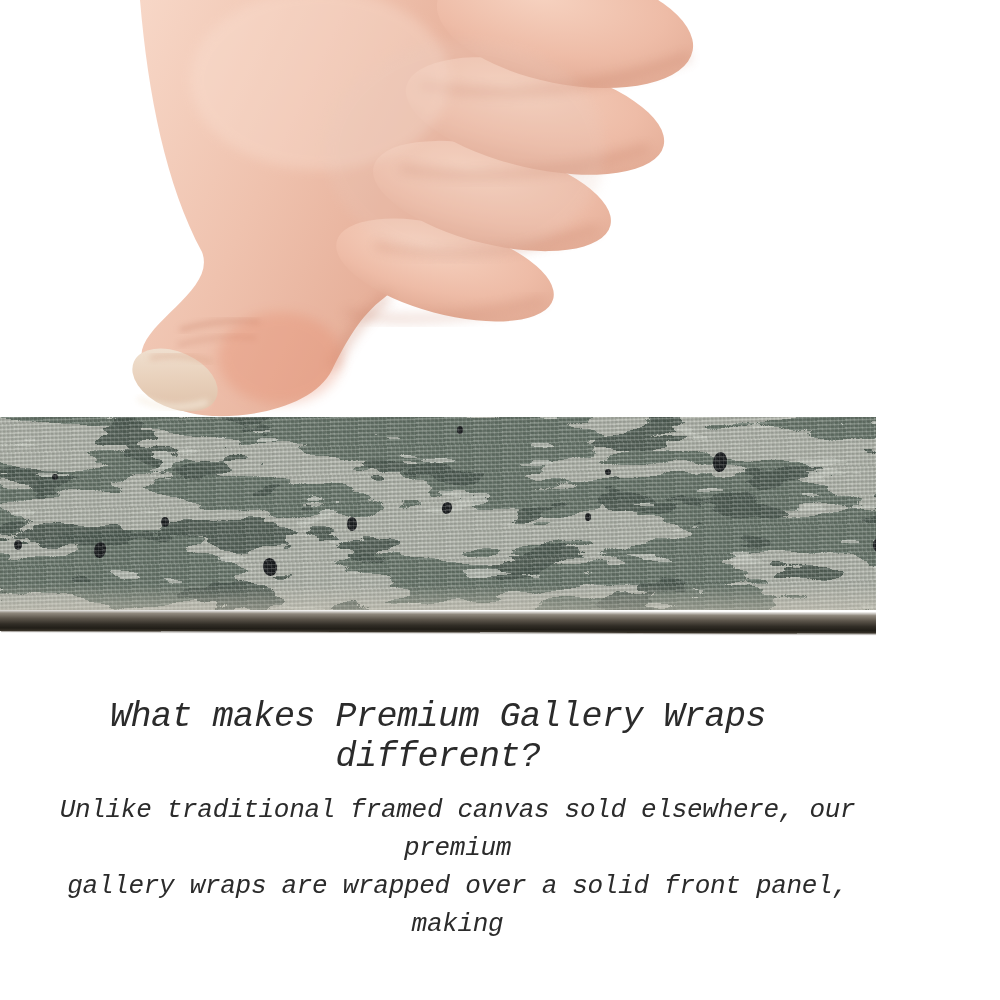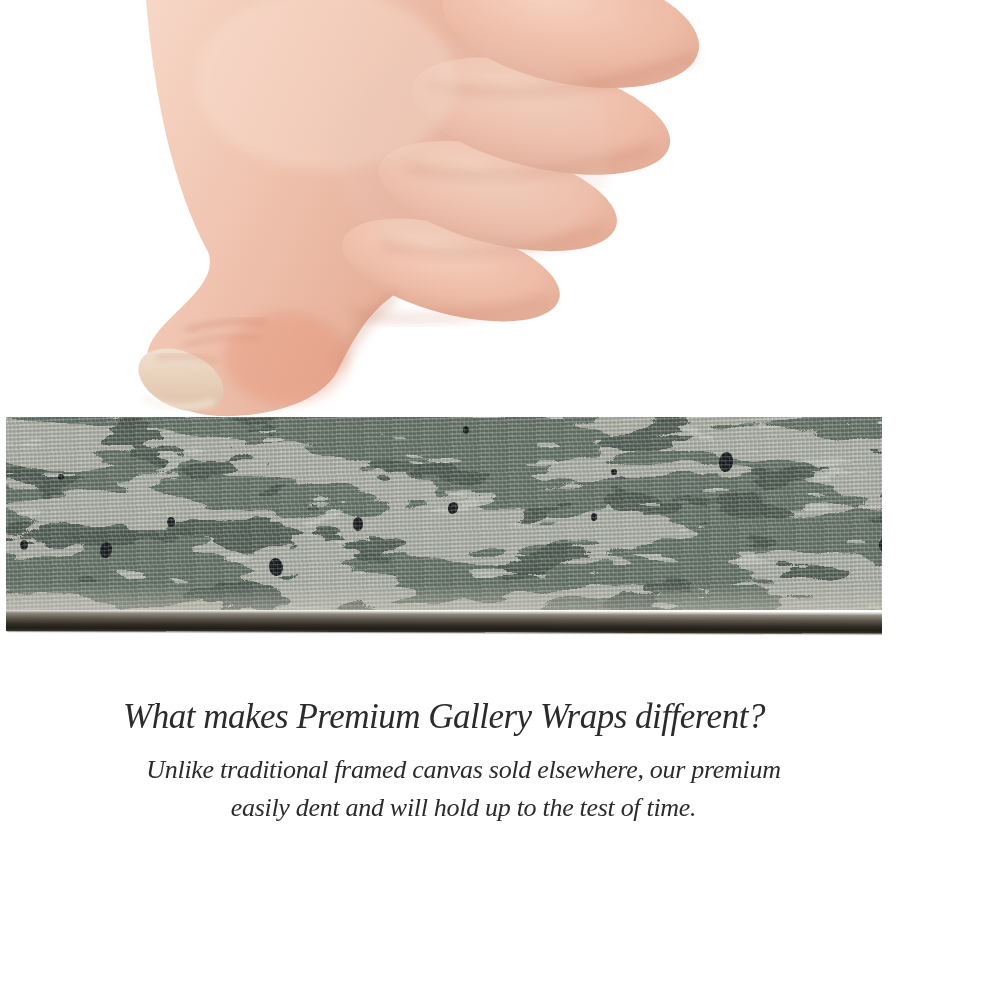--- a/index.html
+++ b/index.html
@@ -1,18 +1,18 @@
 <!DOCTYPE html>
 <html><head>
 <meta charset="utf-8">
 <style>
   html,body{margin:0;padding:0;background:#ffffff;}
   .stage{
     position:relative;width:876px;height:1000px;background:#ffffff;
-    overflow:hidden;font-family:Liberation Serif, serif;margin-left:6px;
+    overflow:hidden;font-family:Liberation Mono, monospace;
   }
   
   .hand{position:absolute;left:120px;top:0;width:580px;height:420px;}
   
   .strip{position:absolute;left:0;top:417px;width:1000px;height:193px;overflow:hidden;}
   .strip svg{position:absolute;inset:0;width:100%;height:100%;}
   .strip .weave{
     position:absolute;inset:0;
     background:
       repeating-linear-gradient(178deg,
@@ -184,16 +184,16 @@
     </svg>
     <div class="weave"></div>
     <div class="fold"></div>
   </div>
 
   <div class="strip-edge"></div>
 
   <div class="copy">
     <h2>What makes Premium Gallery Wraps different?</h2>
     <p>Unlike traditional framed canvas sold elsewhere, our premium</p>
-    <p>easily dent and will hold up to the test of time.</p>
+    <p>gallery wraps are wrapped over a solid front panel, making</p>
   </div>
 
 </div>
 
 </body></html>

